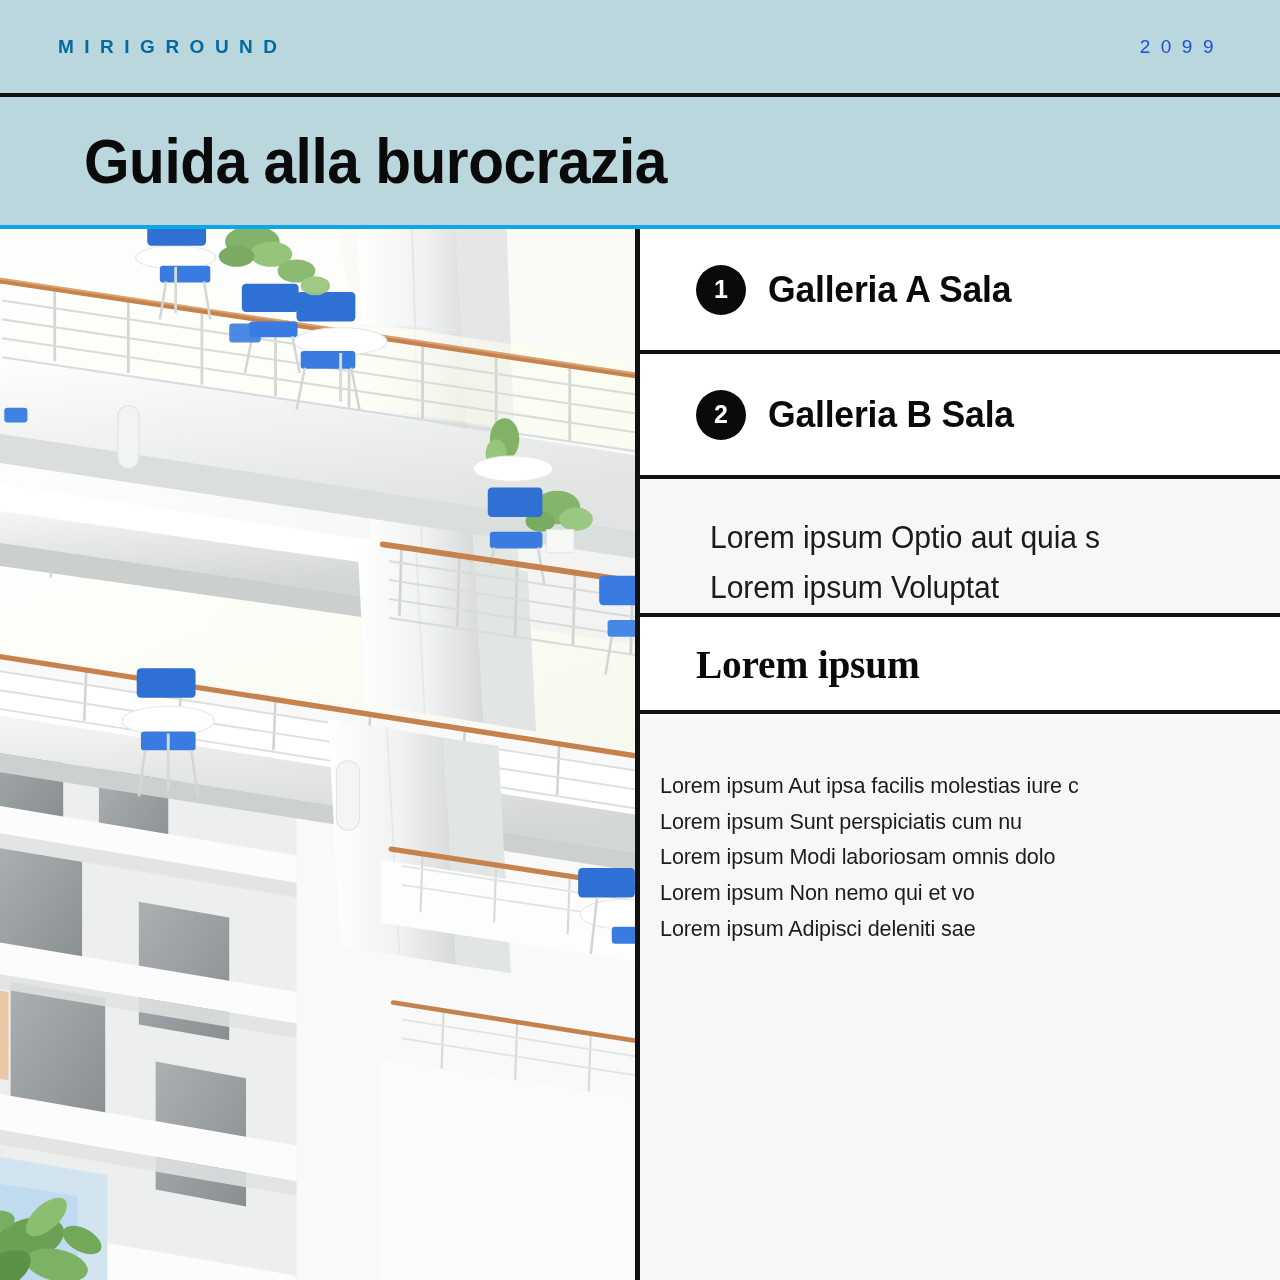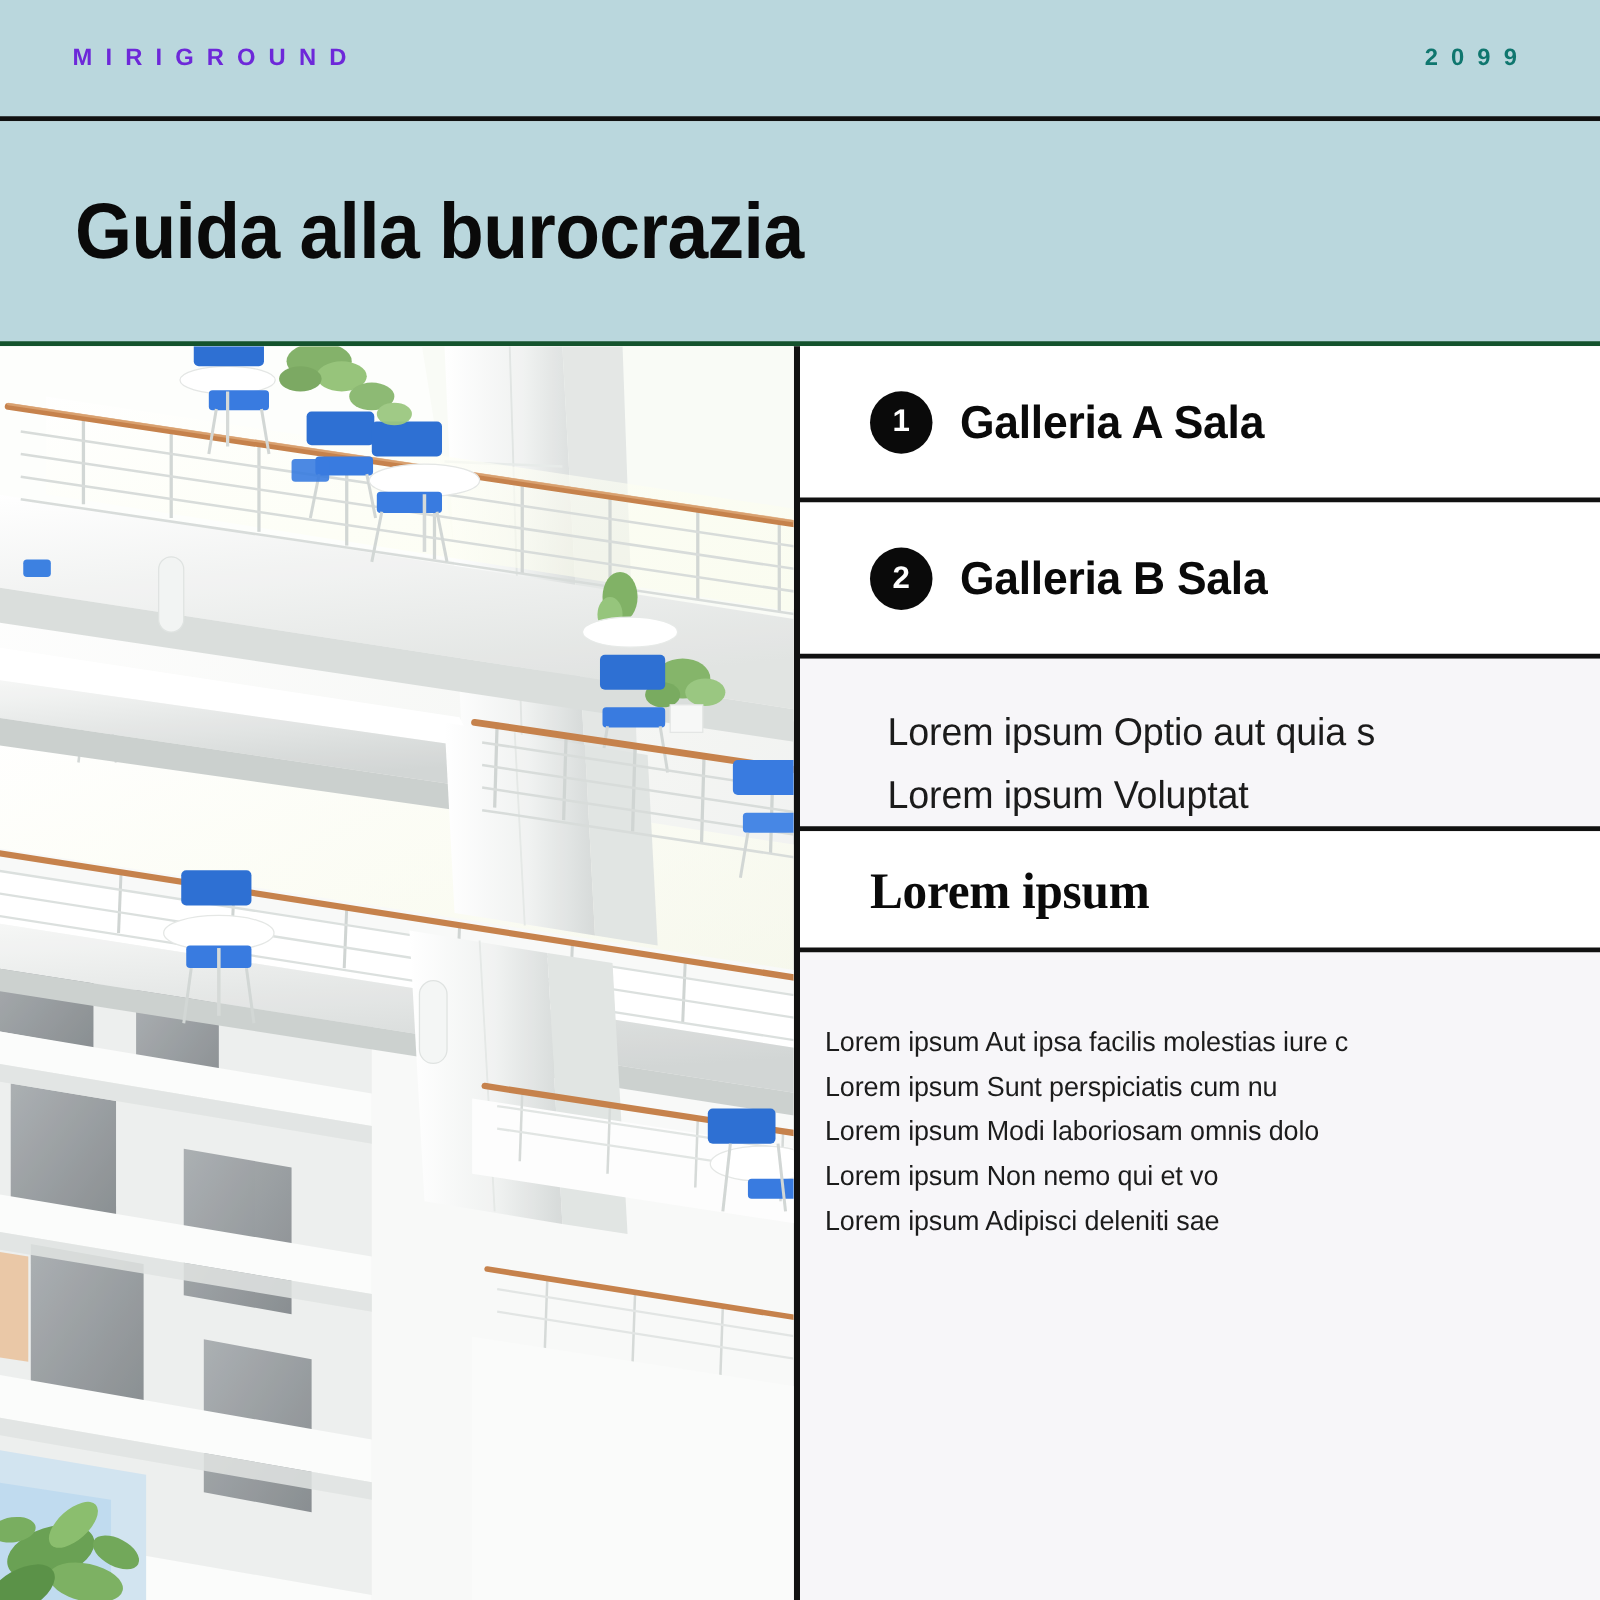--- a/index.html
+++ b/index.html
@@ -27,38 +27,38 @@
     display:flex;
     align-items:center;
     justify-content:space-between;
     padding:0 56px 0 58px;
     flex:0 0 auto;
   }
   .brand {
     font-size:19px;
     font-weight:700;
     letter-spacing:10.5px;
-    color:#6d28d9;
+    color:#0369a1;
     font-family:"Liberation Sans", sans-serif;
   }
   .year {
     font-size:19px;
-    font-weight:700;
+    font-weight:400;
     letter-spacing:10.5px;
-    color:#0f766e;
+    color:#1d4ed8;
   }
 
   
   .titleband {
-    height:180px;
+    height:132px;
     background:#bad7dd;
-    border-bottom:4px solid #14532d;
+    border-bottom:4px solid #0ea5e9;
     display:flex;
     align-items:center;
-    padding:0 60px;
+    padding:0 84px;
     flex:0 0 auto;
   }
   .titleband h1 {
     font-size:63px;
     font-weight:700;
     color:#0a0a0a;
     letter-spacing:-0.5px;
     line-height:1.02;
     transform:scaleX(0.93);
     transform-origin:left center;

